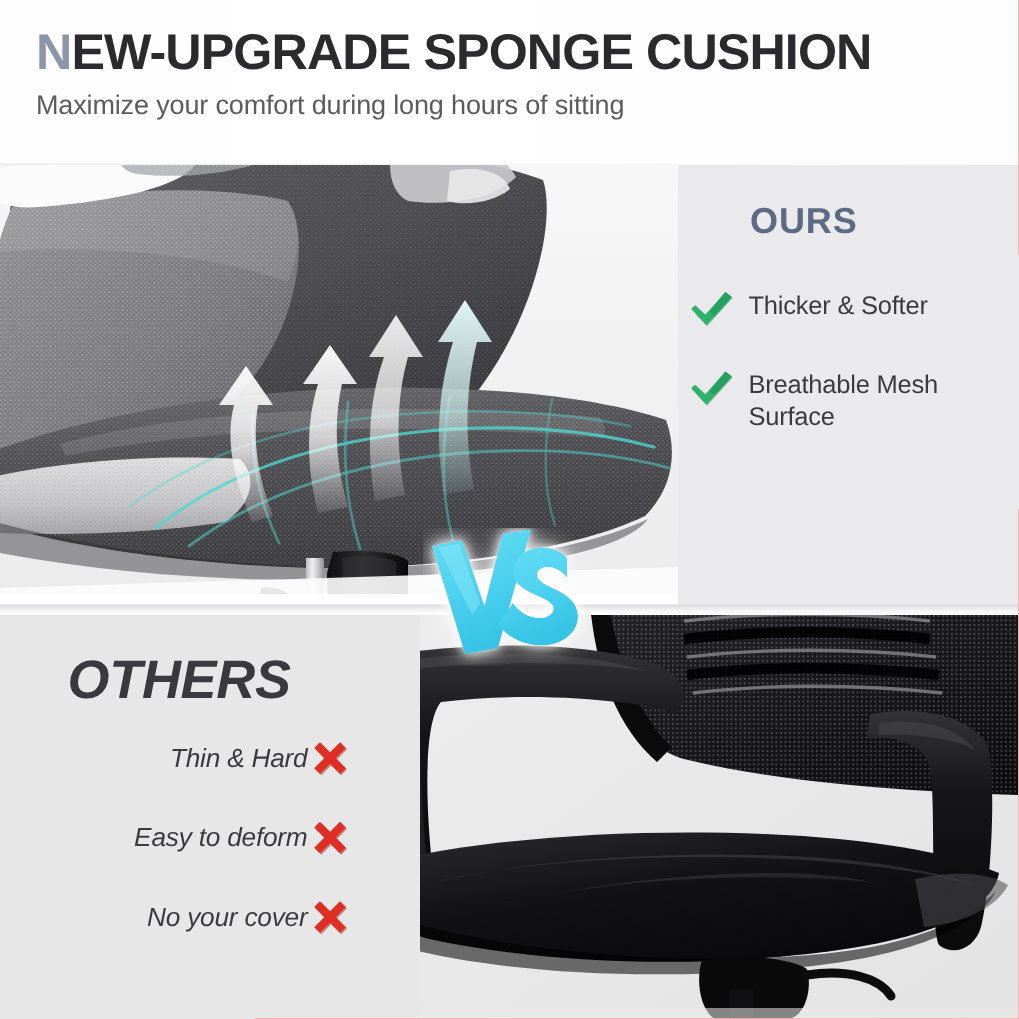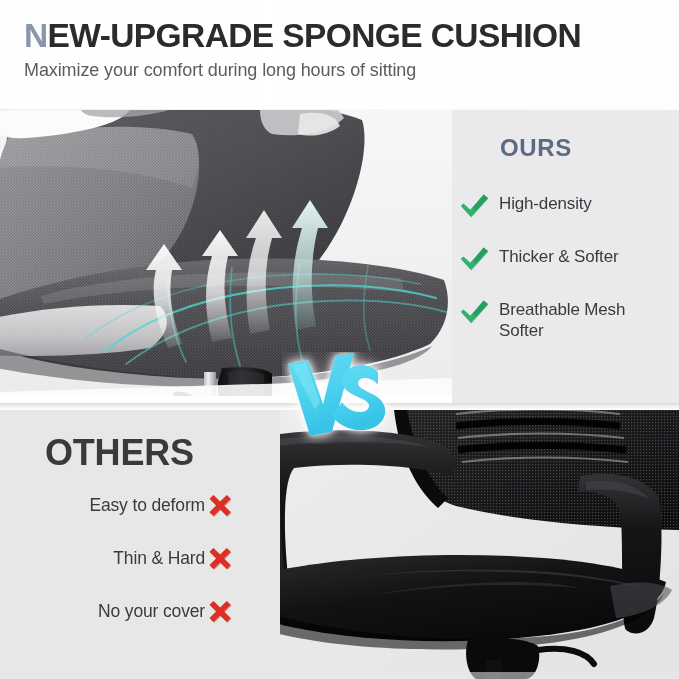--- a/index.html
+++ b/index.html
@@ -144,20 +144,21 @@
     height: 269px;
     overflow: hidden;
   }
   .photo-bottom svg { display: block; }
 
   .others-block {
     position: absolute;
     left: 0; top: 0;
     width: 290px;
     height: 269px;
+    font-style: italic;
   }
   .others-heading {
     position: absolute;
     left: 45px; top: 22px;
     font-size: 36px;
     font-weight: bold;
     letter-spacing: -0.2px;
     color: #3a3a3c;
   }
   .others-list {
@@ -354,51 +355,41 @@
           <rect x="0" y="286" width="452" height="9" fill="#ffffff"></rect>
         </g>
       </svg>
     </div>
 
     <div class="ours-block">
       <div class="ours-heading">OURS</div>
 
       <div class="ours-list">
 
-        <div class="ours-item">
-          <span class="check-icon">
-            <svg viewBox="0 0 30 28" width="30" height="28" xmlns="http://www.w3.org/2000/svg">
-              <path d="M1.5,14.5 L4,12.2 L10.6,18.4 L24.2,3.2 L28.4,6.6 L11.4,25.4 Z" fill="#1f8f52" opacity="0.55"></path>
-              <path d="M0.8,13.8 L3.4,11.5 L10.2,17.8 L23.6,2.6 L27.8,6.0 L10.8,24.8 Z" fill="#2fb26b"></path>
-              <path d="M23.6,2.6 L27.8,6.0 L16.0,19.0 L13.4,15.6 Z" fill="#25a05f"></path>
-            </svg>
-          </span>
-          <span class="label">High-density</span>
-        </div>
 
         <div class="ours-item">
           <span class="check-icon">
             <svg viewBox="0 0 30 28" width="30" height="28" xmlns="http://www.w3.org/2000/svg">
               <path d="M1.5,14.5 L4,12.2 L10.6,18.4 L24.2,3.2 L28.4,6.6 L11.4,25.4 Z" fill="#1f8f52" opacity="0.55"></path>
               <path d="M0.8,13.8 L3.4,11.5 L10.2,17.8 L23.6,2.6 L27.8,6.0 L10.8,24.8 Z" fill="#2fb26b"></path>
               <path d="M23.6,2.6 L27.8,6.0 L16.0,19.0 L13.4,15.6 Z" fill="#25a05f"></path>
             </svg>
           </span>
           <span class="label">Thicker &amp; Softer</span>
         </div>
 
         <div class="ours-item">
           <span class="check-icon">
             <svg viewBox="0 0 30 28" width="30" height="28" xmlns="http://www.w3.org/2000/svg">
               <path d="M1.5,14.5 L4,12.2 L10.6,18.4 L24.2,3.2 L28.4,6.6 L11.4,25.4 Z" fill="#1f8f52" opacity="0.55"></path>
               <path d="M0.8,13.8 L3.4,11.5 L10.2,17.8 L23.6,2.6 L27.8,6.0 L10.8,24.8 Z" fill="#2fb26b"></path>
               <path d="M23.6,2.6 L27.8,6.0 L16.0,19.0 L13.4,15.6 Z" fill="#25a05f"></path>
             </svg>
           </span>
-          <span class="label">Breathable Mesh Softer</span>
+          <span class="label">Breathable Mesh Surface</span>
         </div>
 
       </div>
     </div>
   </div>
 
   <div class="seam"></div>
 
   <div class="panel-bottom">
 
@@ -484,54 +475,54 @@
 
           <rect x="0" y="262" width="399" height="7" fill="#e9e9ea" opacity="0.55"></rect>
         </g>
       </svg>
     </div>
 
     <div class="others-block">
       <div class="others-heading">OTHERS</div>
 
       <div class="others-list">
+
+        <div class="others-item">
+          <span class="label">Thin &amp; Hard</span>
+          <span class="x-icon">
+            <svg viewBox="0 0 27 27" width="27" height="27" xmlns="http://www.w3.org/2000/svg">
+              <g stroke="#a81a12" stroke-width="5.6" stroke-linecap="butt" opacity="0.5">
+                <line x1="5.2" y1="5.6" x2="22.4" y2="22.8"></line>
+                <line x1="22.4" y1="5.6" x2="5.2" y2="22.8"></line>
+              </g>
+              <g stroke="#df2e24" stroke-width="5.4" stroke-linecap="butt">
+                <line x1="4.4" y1="4.8" x2="21.6" y2="22.0"></line>
+                <line x1="21.6" y1="4.8" x2="4.4" y2="22.0"></line>
+              </g>
+            </svg>
+          </span>
+        </div>
 
         <div class="others-item">
           <span class="label">Easy to deform</span>
           <span class="x-icon">
             <svg viewBox="0 0 27 27" width="27" height="27" xmlns="http://www.w3.org/2000/svg">
               <g stroke="#a81a12" stroke-width="5.6" stroke-linecap="butt" opacity="0.5">
                 <line x1="5.2" y1="5.6" x2="22.4" y2="22.8"></line>
                 <line x1="22.4" y1="5.6" x2="5.2" y2="22.8"></line>
               </g>
               <g stroke="#df2e24" stroke-width="5.4" stroke-linecap="butt">
                 <line x1="4.4" y1="4.8" x2="21.6" y2="22.0"></line>
                 <line x1="21.6" y1="4.8" x2="4.4" y2="22.0"></line>
               </g>
             </svg>
           </span>
         </div>
 
         <div class="others-item">
-          <span class="label">Thin &amp; Hard</span>
-          <span class="x-icon">
-            <svg viewBox="0 0 27 27" width="27" height="27" xmlns="http://www.w3.org/2000/svg">
-              <g stroke="#a81a12" stroke-width="5.6" stroke-linecap="butt" opacity="0.5">
-                <line x1="5.2" y1="5.6" x2="22.4" y2="22.8"></line>
-                <line x1="22.4" y1="5.6" x2="5.2" y2="22.8"></line>
-              </g>
-              <g stroke="#df2e24" stroke-width="5.4" stroke-linecap="butt">
-                <line x1="4.4" y1="4.8" x2="21.6" y2="22.0"></line>
-                <line x1="21.6" y1="4.8" x2="4.4" y2="22.0"></line>
-              </g>
-            </svg>
-          </span>
-        </div>
-
-        <div class="others-item">
           <span class="label">No your cover</span>
           <span class="x-icon">
             <svg viewBox="0 0 27 27" width="27" height="27" xmlns="http://www.w3.org/2000/svg">
               <g stroke="#a81a12" stroke-width="5.6" stroke-linecap="butt" opacity="0.5">
                 <line x1="5.2" y1="5.6" x2="22.4" y2="22.8"></line>
                 <line x1="22.4" y1="5.6" x2="5.2" y2="22.8"></line>
               </g>
               <g stroke="#df2e24" stroke-width="5.4" stroke-linecap="butt">
                 <line x1="4.4" y1="4.8" x2="21.6" y2="22.0"></line>
                 <line x1="21.6" y1="4.8" x2="4.4" y2="22.0"></line>

